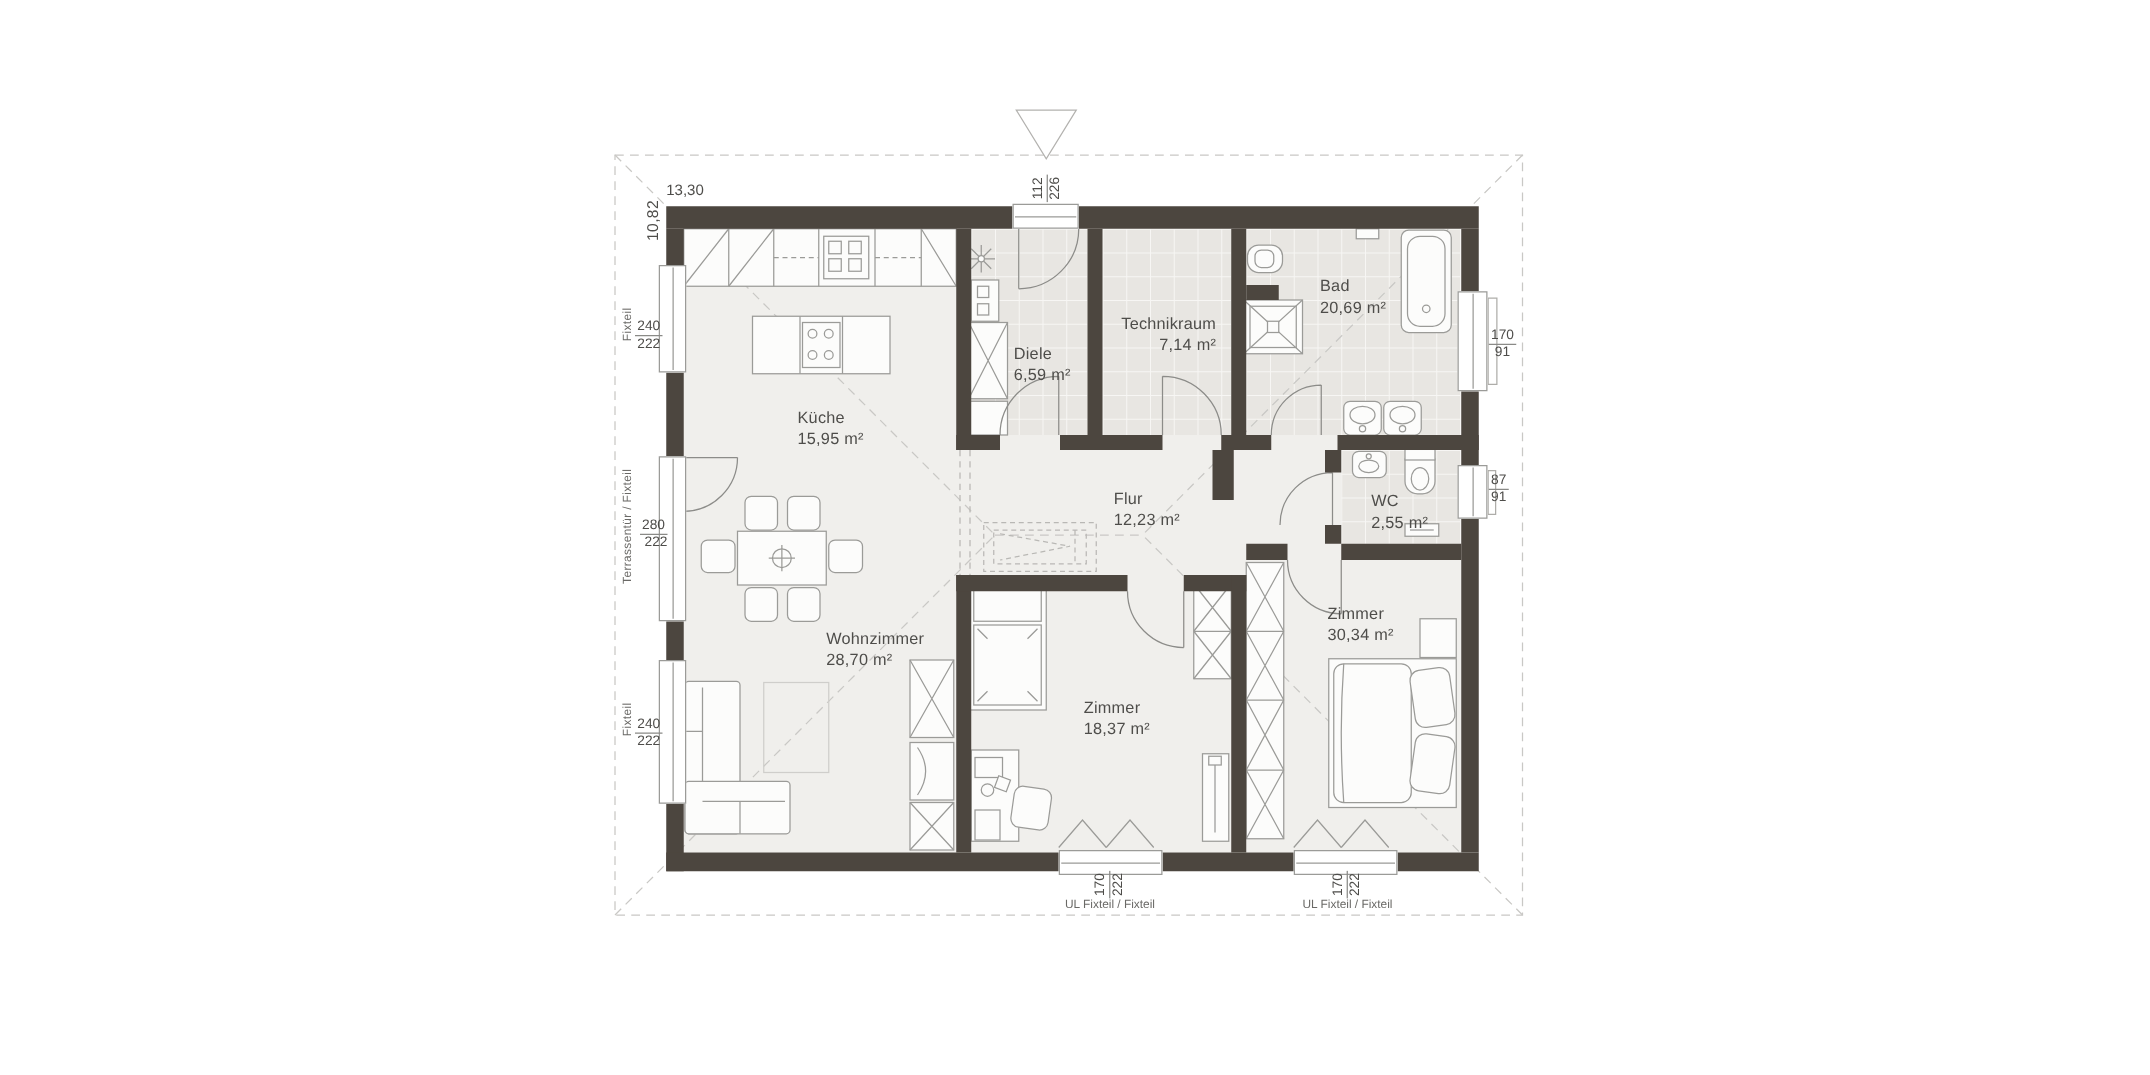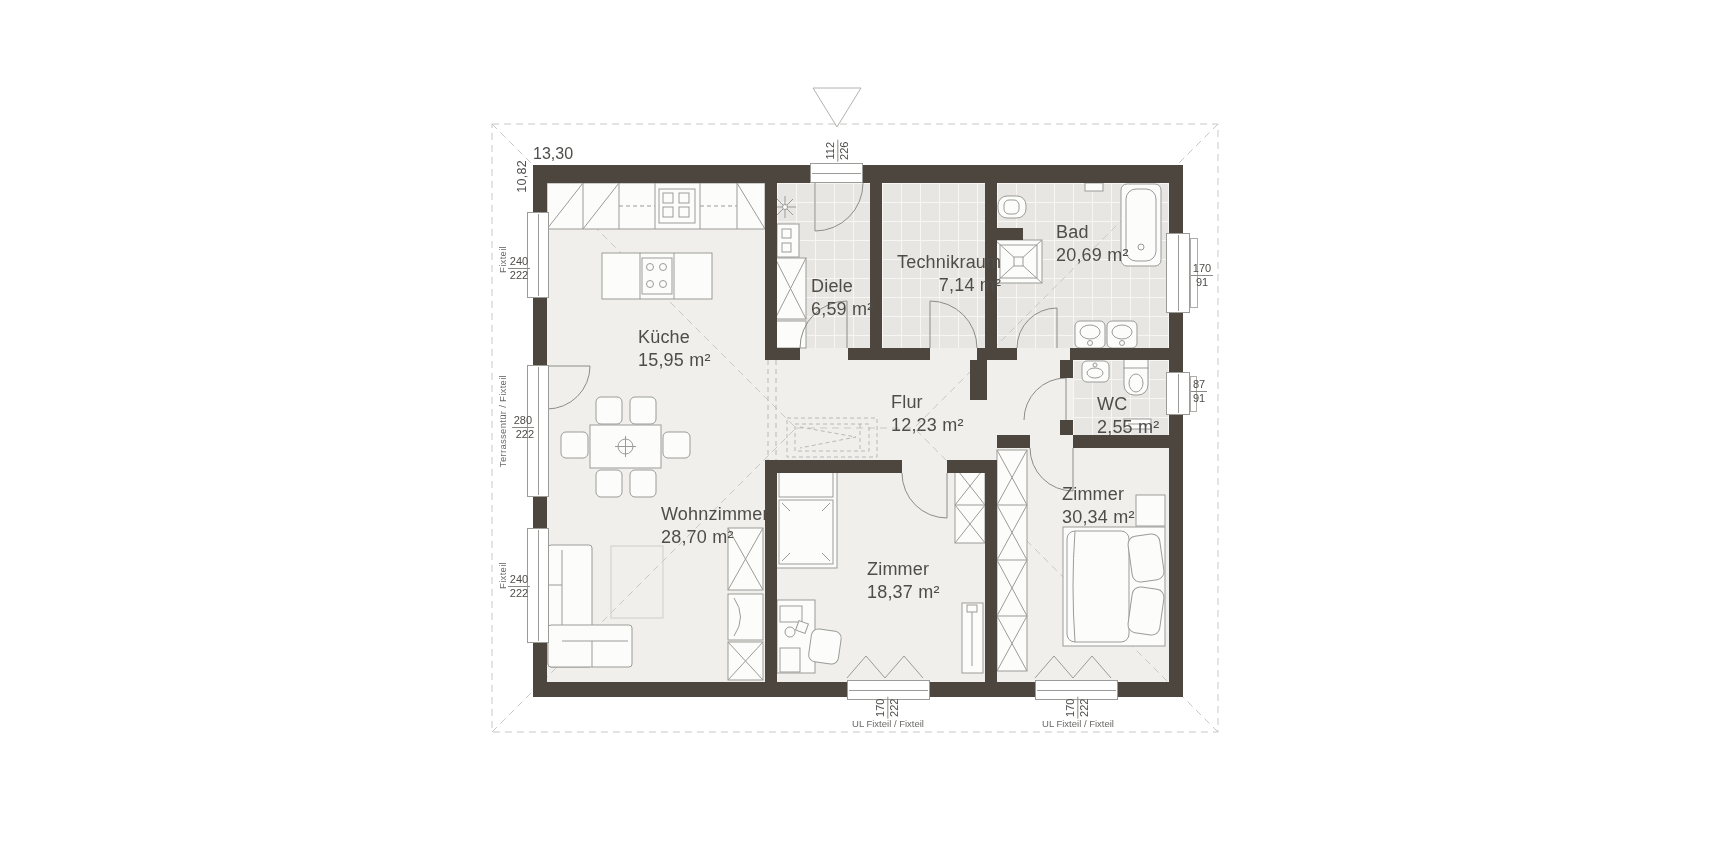--- a/index.html
+++ b/index.html
@@ -9,23 +9,23 @@
   .floor{position:absolute;background:#f0efec;}
   .tile{position:absolute;background-color:#e8e6e2;
         background-image:linear-gradient(#f7f6f4 1px,transparent 1px),
                          linear-gradient(90deg,#f7f6f4 1px,transparent 1px);
         background-size:19px 19px;}
   .wall{position:absolute;background:#4c463f;}
   .win{position:absolute;background:#fff;border:1px solid #9b9b98;box-sizing:border-box;}
   .win-v::after{content:"";position:absolute;top:1px;bottom:1px;left:50%;border-left:1px solid #9b9b98;}
   .win-h::after{content:"";position:absolute;left:1px;right:1px;top:50%;border-top:1px solid #9b9b98;}
   .wbox{position:absolute;border:1px solid #aeada9;background:#fff;box-sizing:border-box;}
-  .room-lbl{position:absolute;font-size:18px;color:#4e4d4a;line-height:1.28;letter-spacing:.2px;}
+  .room-lbl{position:absolute;font-size:13px;color:#4e4d4a;line-height:1.28;letter-spacing:.2px;}
   .room-lbl span{display:block;}
-  .dim{position:absolute;font-size:16px;color:#4e4d4a;}
+  .dim{position:absolute;font-size:12px;color:#4e4d4a;}
   .vtext{position:absolute;writing-mode:vertical-rl;transform:rotate(180deg);
          font-size:9.5px;color:#6a6966;letter-spacing:.3px;white-space:nowrap;}
   .frac{position:absolute;width:30px;font-size:11px;color:#4e4d4a;text-align:center;line-height:1.2;}
   .frac .t{display:inline-block;border-bottom:1px solid #8a8a87;padding:0 2px;}
   .frac .b{display:block;}
   .rot90{transform:rotate(-90deg);}
   .type-lbl{position:absolute;font-size:9.5px;color:#6a6966;text-align:center;white-space:nowrap;}
 </style>
 </head>
 <body>

